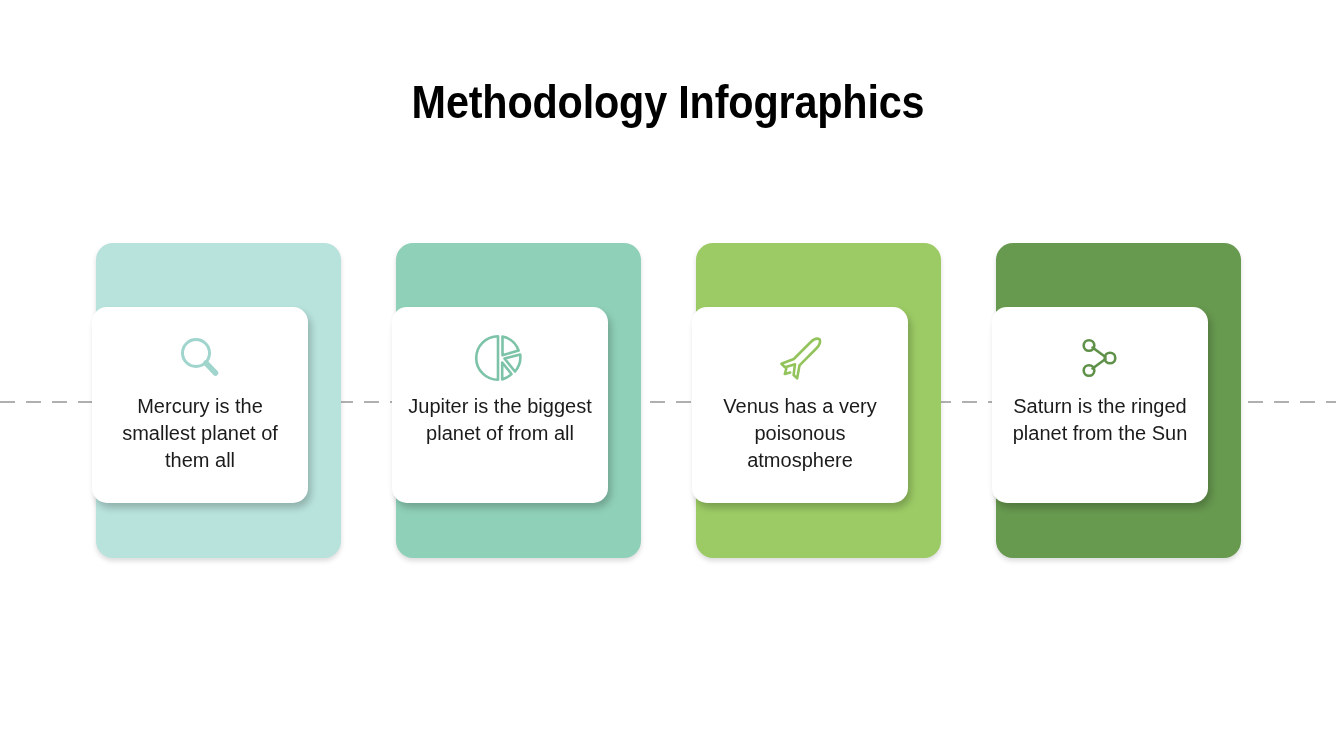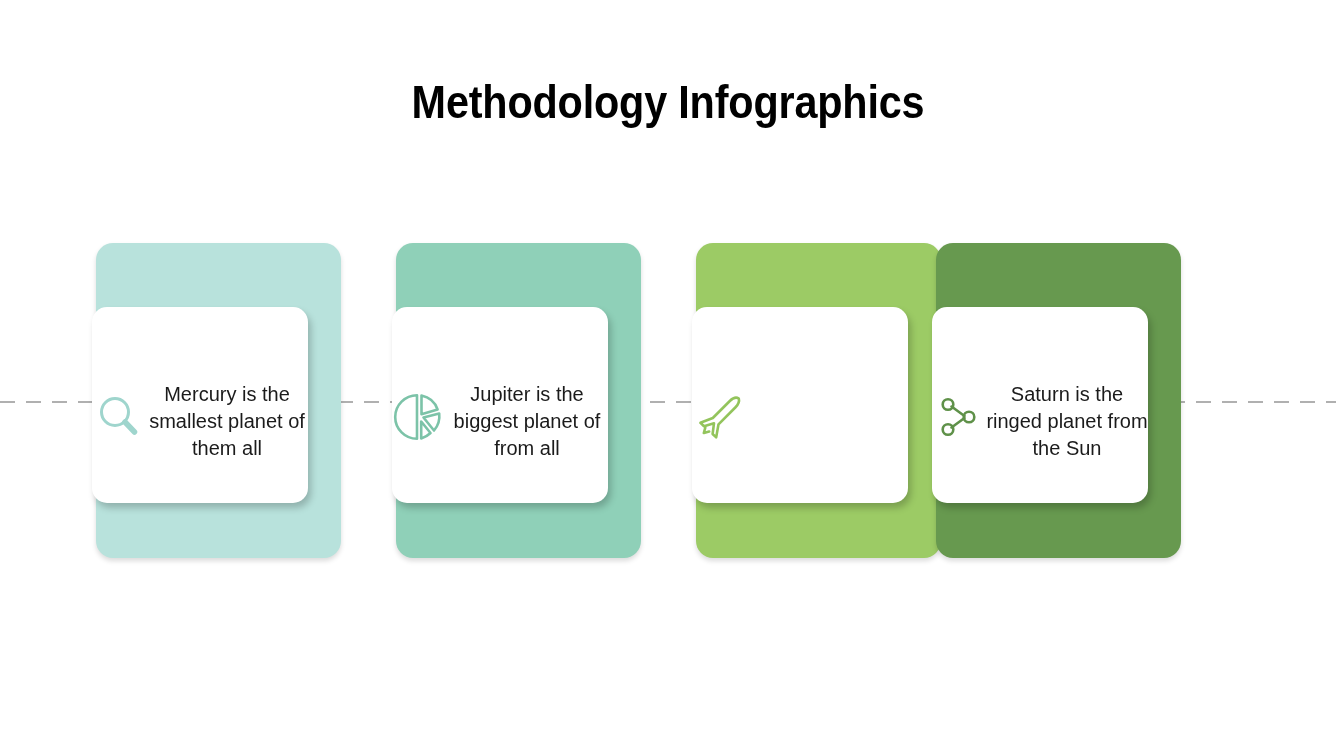--- a/index.html
+++ b/index.html
@@ -61,21 +61,21 @@
 
   .card-group {
     position: absolute;
     top: 243px;
     width: 245px;
     height: 315px;
   }
   .card-group.g0 { left: 96px; }
   .card-group.g1 { left: 396px; }
   .card-group.g2 { left: 696px; }
-  .card-group.g3 { left: 936px; }
+  .card-group.g3 { left: 996px; }
 
   
   .card-back {
     position: absolute;
     left: 0;
     top: 0;
     width: 245px;
     height: 315px;
     border-radius: 17px;
     box-shadow: 0 3px 5px rgba(0,0,0,0.14);
@@ -85,21 +85,21 @@
   .card-front {
     position: absolute;
     left: -4px;
     top: 64px;
     width: 216px;
     height: 196px;
     background: #ffffff;
     border-radius: 15px;
     box-shadow: 3px 5px 7px rgba(0,0,0,0.21);
     display: flex;
-    flex-direction: row;
+    flex-direction: column;
     align-items: center;
     justify-content: flex-start;
     box-sizing: border-box;
     padding-top: 24px;
   }
 
   .card-icon {
     width: 54px;
     height: 54px;
     display: block;
@@ -159,20 +159,21 @@
     <div class="card-back" style="background: rgb(156, 203, 101);"></div>
     <div class="card-front">
       <span class="card-icon">
         <svg viewBox="0 0 54 54" fill="none" xmlns="http://www.w3.org/2000/svg">
           <g stroke="#93c45c" stroke-width="2.6" stroke-linejoin="round" stroke-linecap="round">
             <path d="M46.8 8.5 C47.6 11.3 46.2 14.6 43.3 17.5 L26.5 34.3 L24.2 47.4 L20.6 44.0 L22.0 33.3 L12.0 36.2 L8.4 32.8 L20.8 28.0 L37.8 11.0 C40.7 8.1 44.0 6.7 46.8 8.5 Z"></path>
             <path d="M13.3 37.6 L11.8 43.0 L17.2 41.5"></path>
           </g>
         </svg>
       </span>
+      <div class="card-text">Venus has a very poisonous atmosphere</div>
     </div>
   </div>
 
   <div class="card-group g3">
     <div class="card-back" style="background: rgb(103, 153, 79);"></div>
     <div class="card-front">
       <span class="card-icon">
         <svg viewBox="0 0 54 54" fill="none" xmlns="http://www.w3.org/2000/svg">
           <g stroke="#5f9149" stroke-width="2.6">
             <path d="M19.5 16.5 L32.5 26" stroke-linecap="round"></path>

